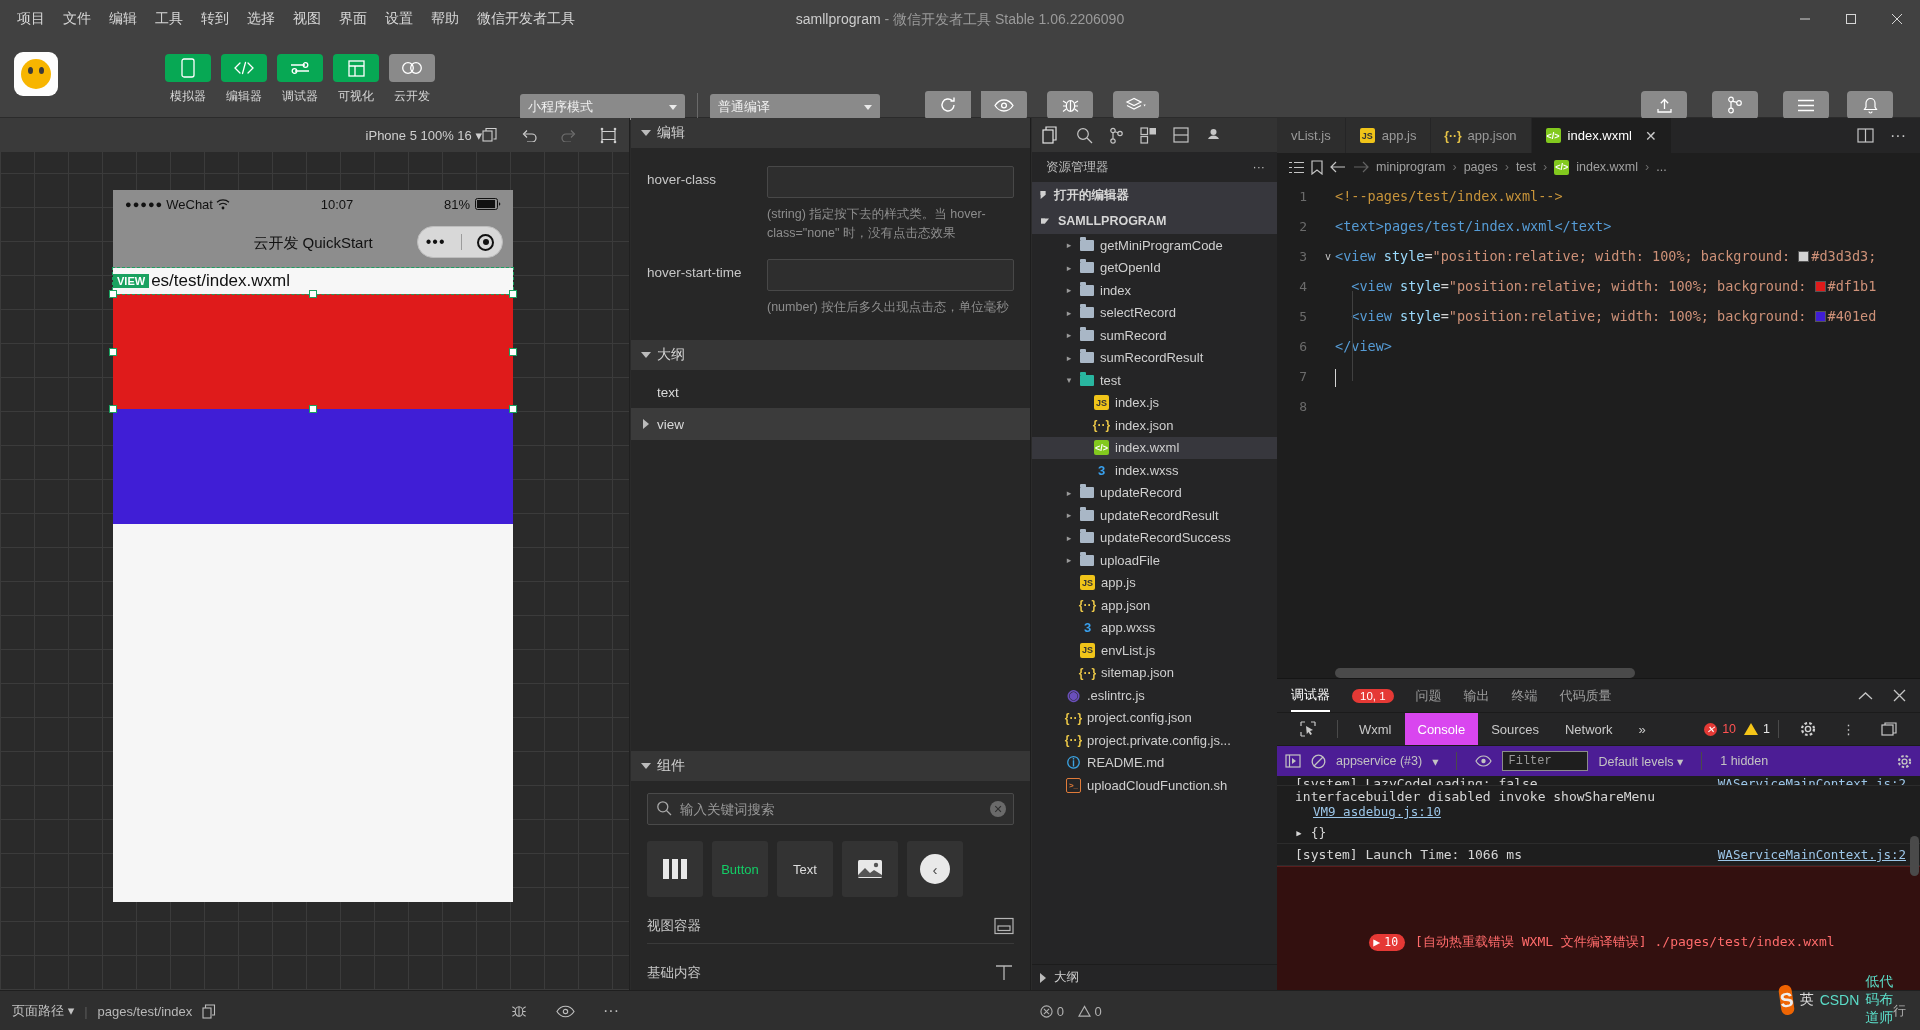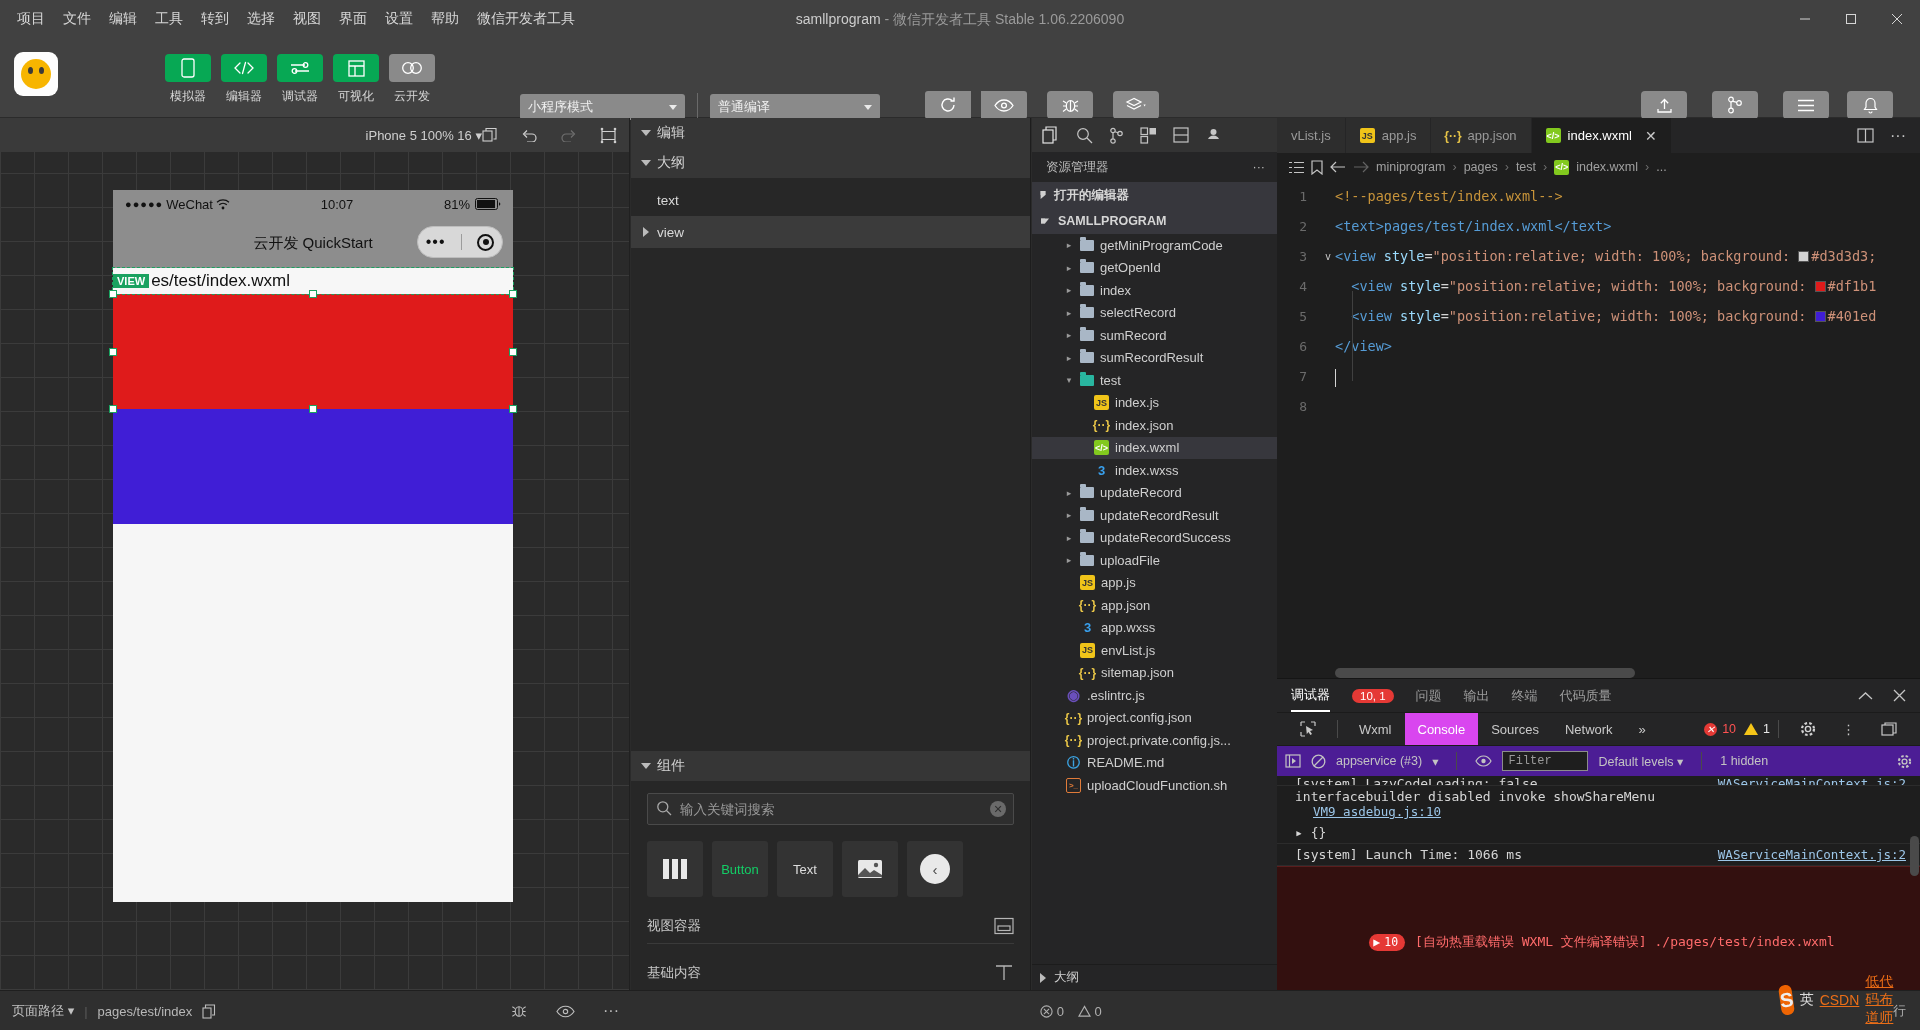--- a/index.html
+++ b/index.html
@@ -348,21 +348,21 @@
   .sb-right { position: absolute; right: 14px; top: 0; height: 40px; display: flex; align-items: center; gap: 10px; font-size: 13px; color: #b0b0b0; }
 
   
   .wm { position: absolute; right: 10px; bottom: 4px; display: flex; align-items: center; gap: 6px; opacity: .92; }
   .wm .sog {
     width: 30px; height: 30px; background: #ff6a00; border-radius: 6px; color: #fff;
     font-size: 20px; font-weight: bold; display: flex; align-items: center; justify-content: center;
     transform: rotate(-8deg);
   }
   .wm .txt { color: #e9e9e9; font-size: 14px; }
-  .wm .blue { color: #f97316; font-size: 14px; text-decoration: underline; }
+  .wm .blue { color: #5eead4; font-size: 14px; }
 
   svg { display: block; }
 </style>
 </head>
 <body>
 
 <div class="app">
 
   <div class="titlebar">
     <div class="title-center">
@@ -638,20 +638,36 @@
           <div class="handle" style="left:396px; top:137px;"></div>
         </div>
       </div>
     </div>
   </div>
 
   <div class="mid">
     <div class="section-head">
       <i class="tri"></i>
       <span>编辑</span>
+    </div>
+    <div class="props">
+      <div class="prop-row">
+        <div class="prop-name">hover-class</div>
+        <div class="prop-right">
+          <input class="prop-input" value="" style="">
+          <div class="prop-desc">(string) 指定按下去的样式类。当 hover-class="none" 时，没有点击态效果</div>
+        </div>
+      </div>
+      <div class="prop-row" style="margin-top:16px;">
+        <div class="prop-name">hover-start-time</div>
+        <div class="prop-right">
+          <input class="prop-input" value="" style="">
+          <div class="prop-desc">(number) 按住后多久出现点击态，单位毫秒</div>
+        </div>
+      </div>
     </div>
 
     <div class="section-head">
       <i class="tri"></i>
       <span>大纲</span>
     </div>
     <div class="outline-body">
       <div class="outline-item">
         <span>text</span>
       </div>

